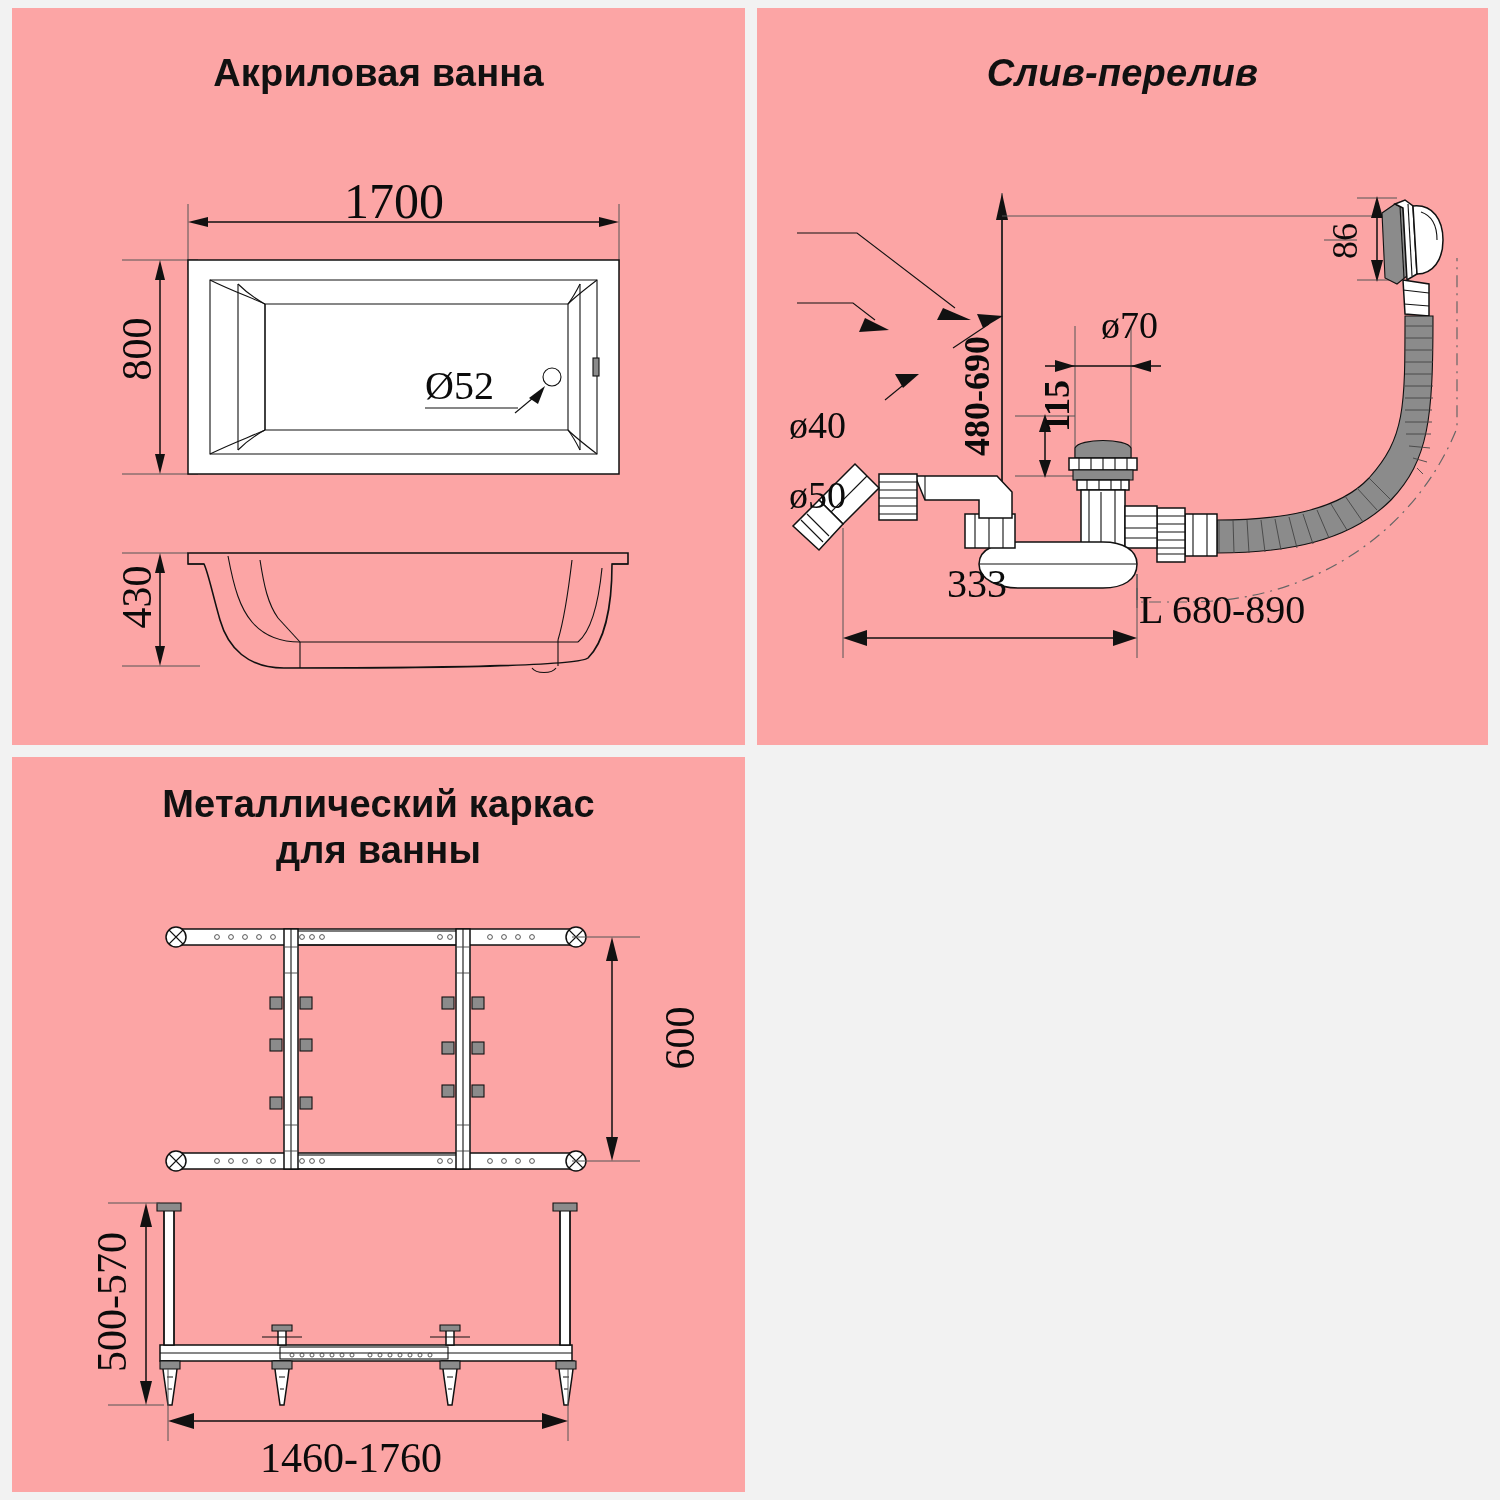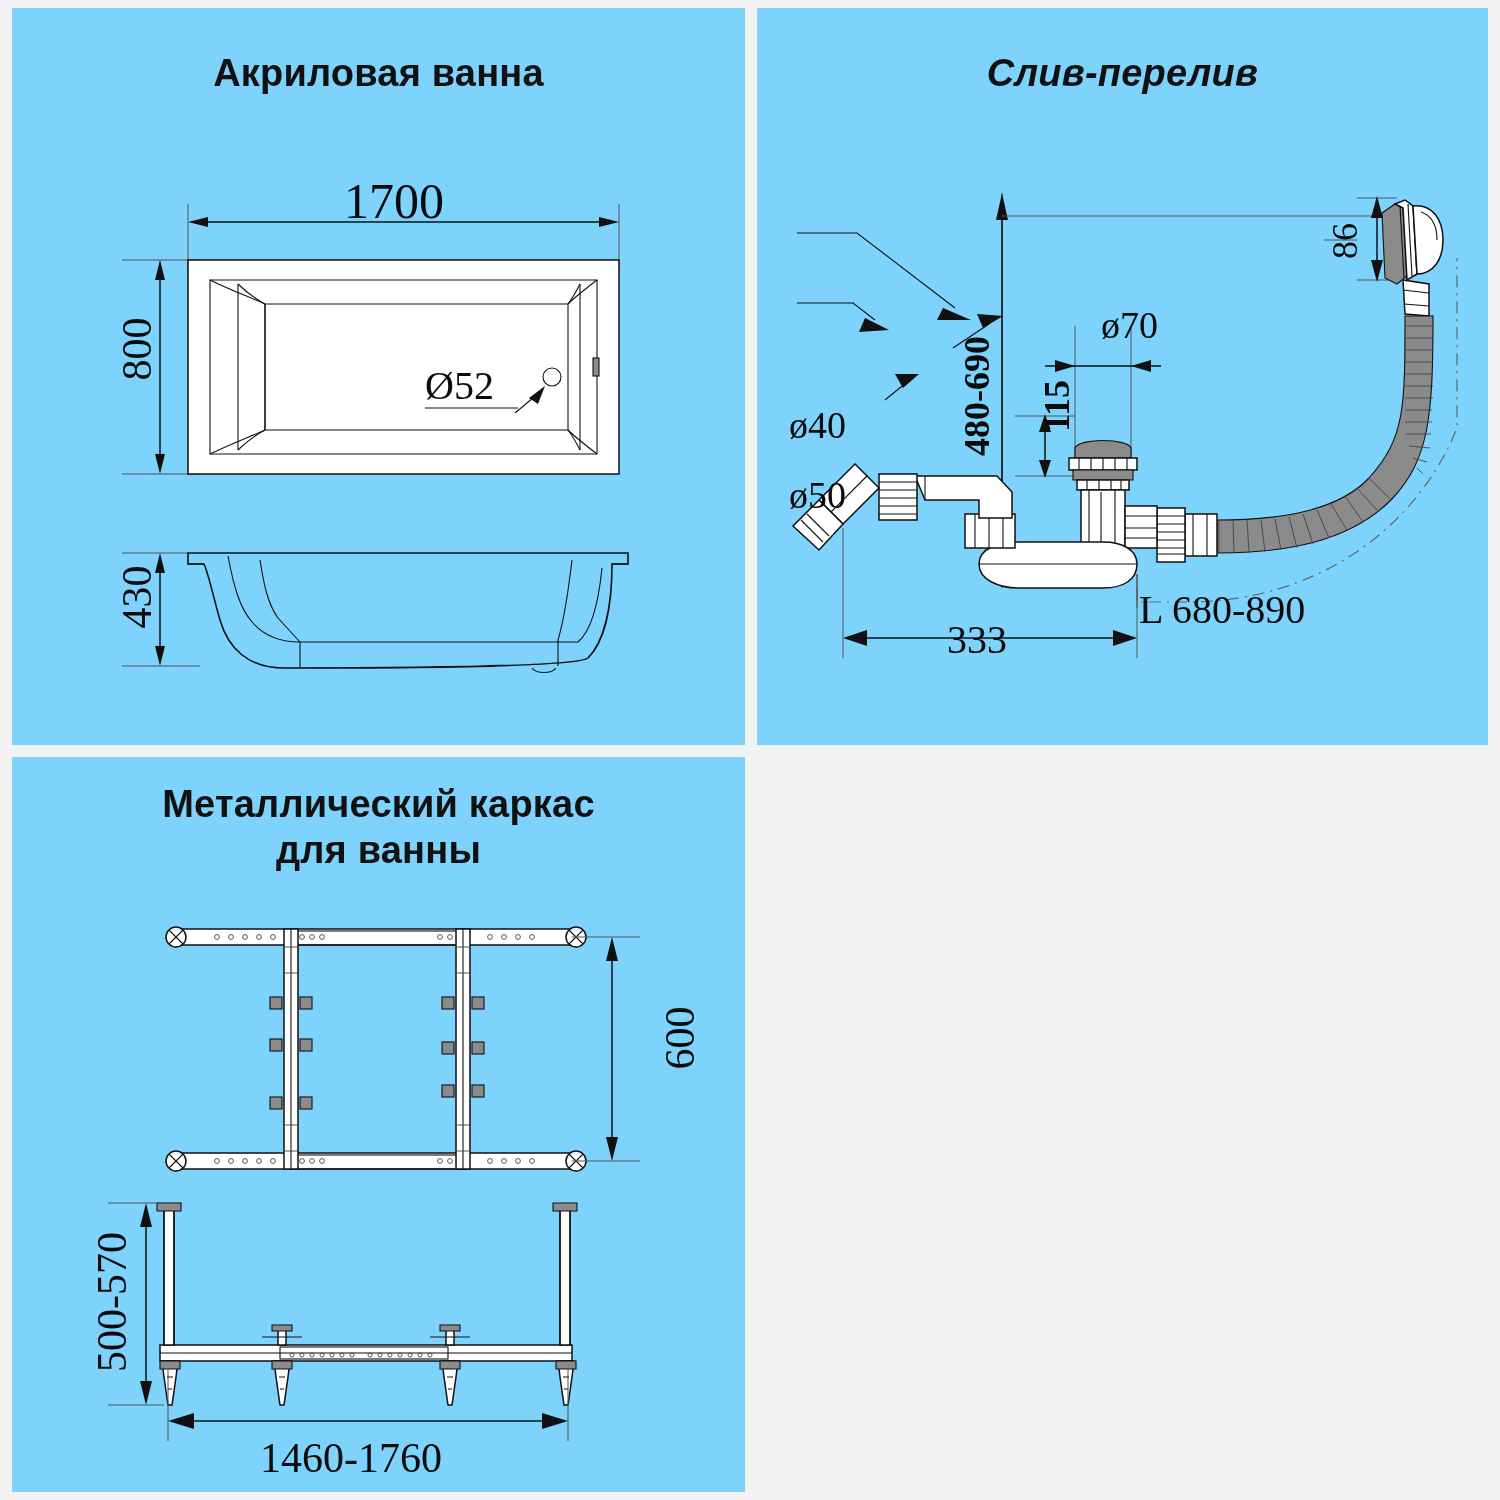--- a/index.html
+++ b/index.html
@@ -4,21 +4,21 @@
 <style>
   html,body{margin:0;padding:0;}
   body{
     width:1500px;height:1500px;
     background:#f2f2f2;
     font-family:"Liberation Sans", sans-serif;
     overflow:hidden;
   }
   .board{position:relative;width:1500px;height:1500px;}
 
-  .panel{position:absolute;background:#7dd3fc;box-sizing:border-box;}
+  .panel{position:absolute;background:#fca5a5;box-sizing:border-box;}
   #panel-bath{left:12px;  top:8px;   width:733px; height:737px;}
   #panel-drain{left:757px;top:8px;   width:731px; height:737px;}
   #panel-frame{left:12px; top:757px; width:733px; height:735px;}
 
   .panel-title{
     position:absolute;left:0;right:0;
     text-align:center;
     font-family:"Liberation Sans", sans-serif;
     font-weight:700;
     color:#111;
@@ -284,21 +284,21 @@
     <div class="dimtext vtext rot90" style="left:80px;top:370px;width:280px;text-align:center;font-size:36px;font-weight:700;">480-690</div>
 
     <div class="dimtext" style="left:300px;top:298px;font-size:38px;margin-left:44px;">ø70</div>
 
     <div class="dimtext vtext rot90" style="left:250px;top:380px;width:100px;text-align:center;font-size:36px;font-weight:700;">115</div>
 
     <div class="dimtext" style="left:32px;top:398px;font-size:38px;">ø40</div>
 
     <div class="dimtext" style="left:32px;top:468px;font-size:38px;">ø50</div>
 
-    <div class="dimtext" style="left:190px;top:612px;font-size:40px;font-family:Liberation Serif, serif;">333</div>
+    <div class="dimtext" style="left:190px;top:556px;font-size:40px;font-family:Liberation Serif, serif;">333</div>
 
     <div class="dimtext" style="left:382px;top:582px;font-size:40px;">L 680-890</div>
   </div>
 
   <div class="panel" id="panel-frame">
 
     <div class="panel-title" id="frame-title">
       <span>Металлический каркас</span><br>
       <span>для ванны</span>
     </div>

